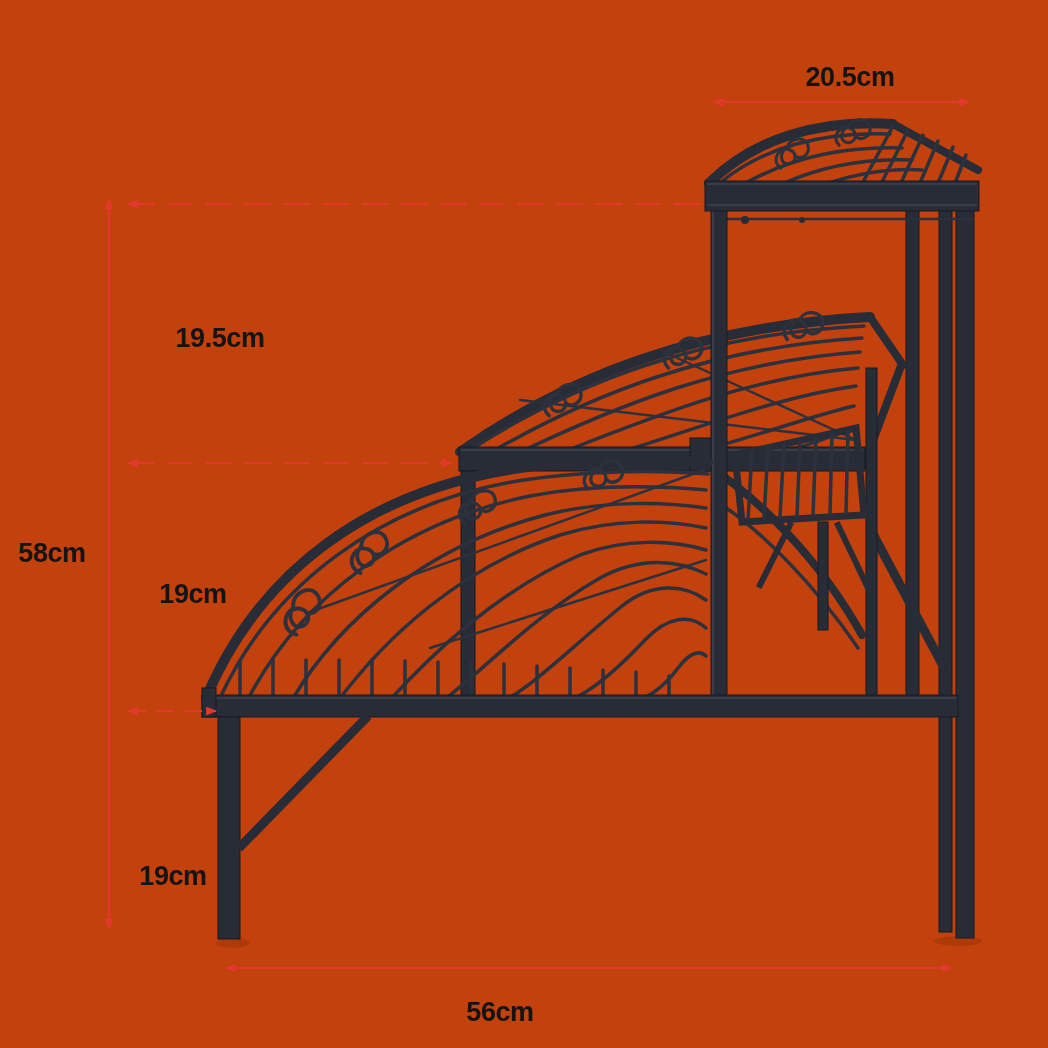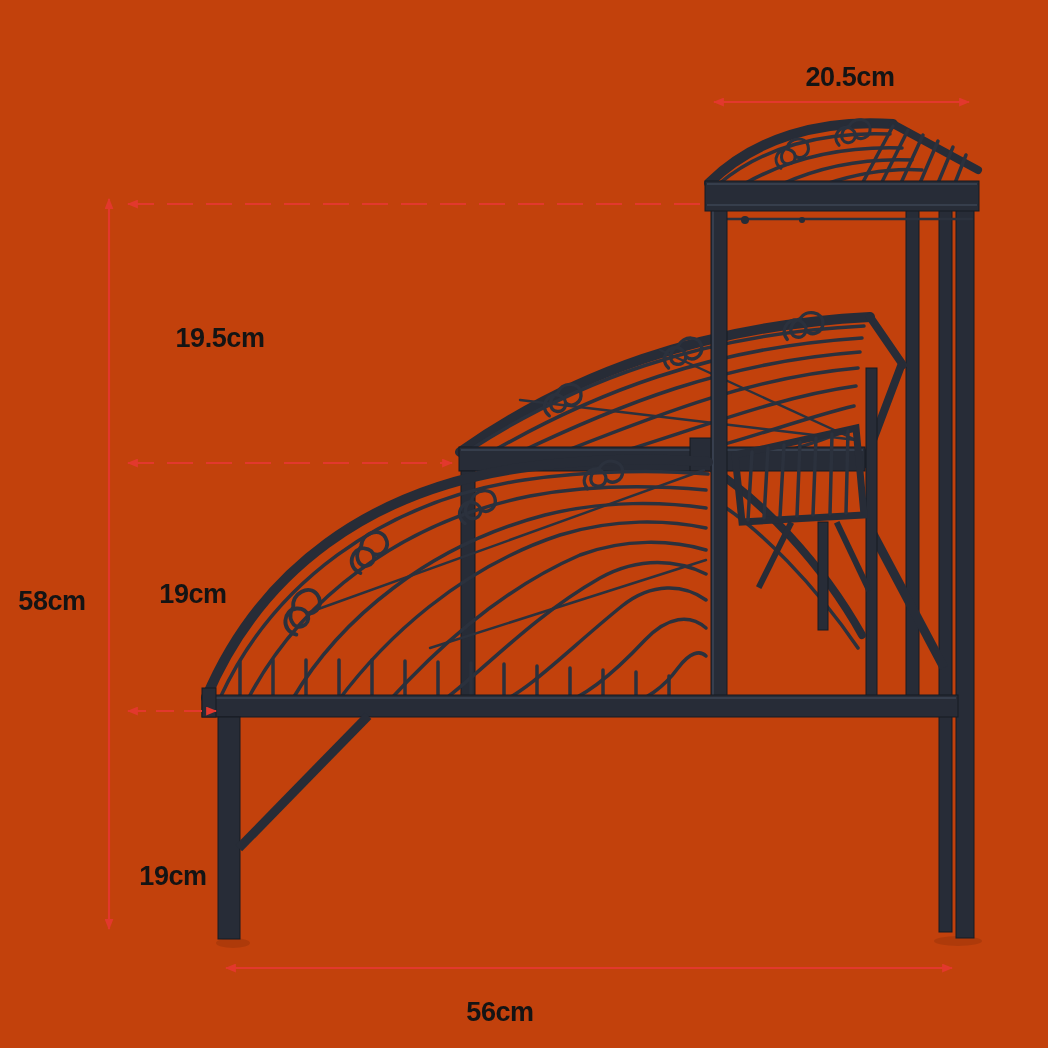--- a/index.html
+++ b/index.html
@@ -185,21 +185,21 @@
       <line class="ann" x1="128" y1="711" x2="216" y2="711" stroke-dasharray="18 10" marker-start="url(#arrow)" marker-end="url(#arrow)"></line>
 
       <line class="ann" x1="226" y1="968" x2="952" y2="968" marker-start="url(#arrow)" marker-end="url(#arrow)"></line>
     </g>
   </svg>
 
   <div class="dim-label" style="left:850px;top:77px;">20.5cm</div>
 
   <div class="dim-label" style="left:203px;top:338px;margin-left:17px;">19.5cm</div>
 
-  <div class="dim-label" style="left:52px;top:553px;margin-top:48px;">58cm</div>
+  <div class="dim-label" style="left:52px;top:553px;">58cm</div>
 
   <div class="dim-label" style="left:193px;top:594px;">19cm</div>
 
   <div class="dim-label" style="left:173px;top:876px;">19cm</div>
 
   <div class="dim-label" style="left:500px;top:1012px;">56cm</div>
 
 </div>
 
 </body></html>

